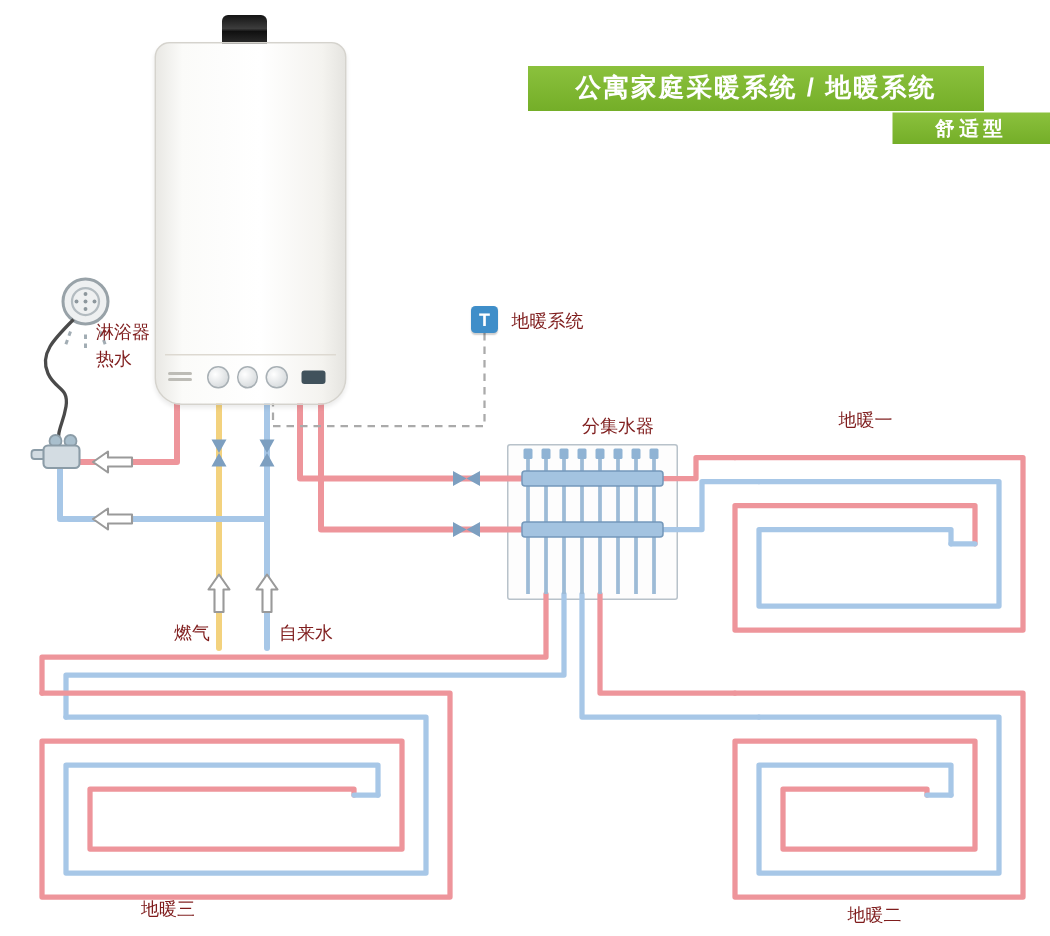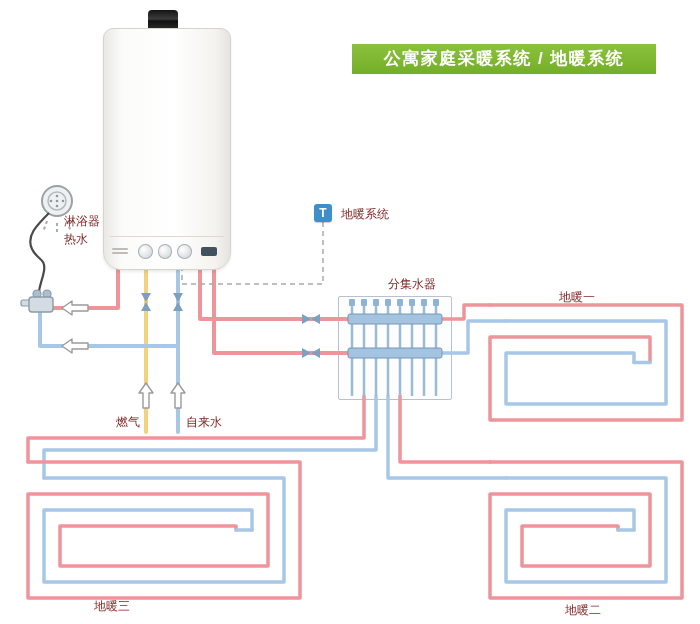--- a/index.html
+++ b/index.html
@@ -136,30 +136,33 @@
       <span class="knob"></span>
       <span class="knob"></span>
       <span class="panel-display"></span>
       <span class="panel-spacer"></span>
     </div>
   </div>
 
   <div class="banner">
     <span>公寓家庭采暖系统 / 地暖系统</span>
   </div>
+  <div class="banner-sub">
+    <span>舒适型</span>
+  </div>
 
   <div class="thermo-box">
     <span>T</span>
   </div>
   <div class="lbl" style="left:341px;top:206px;">地暖系统</div>
 
   <div class="lbl" style="left:64px;top:213px;">淋浴器</div>
   <div class="lbl" style="left:64px;top:231px;">热水</div>
 
   <div class="lbl center" style="left:352px;top:276px;width:84px;text-align:right;">分集水器</div>
 
   <div class="lbl right" style="left:104px;top:414px;width:36px;">燃气</div>
   <div class="lbl" style="left:186px;top:414px;">自来水</div>
 
-  <div class="lbl center" style="left:537px;top:272px;width:80px;margin-top:17px;">地暖一</div>
+  <div class="lbl center" style="left:537px;top:272px;width:80px;">地暖一</div>
   <div class="lbl center" style="left:543px;top:602px;width:80px;">地暖二</div>
   <div class="lbl center" style="left:72px;top:598px;width:80px;">地暖三</div>
 </div>
 
 </body></html>

